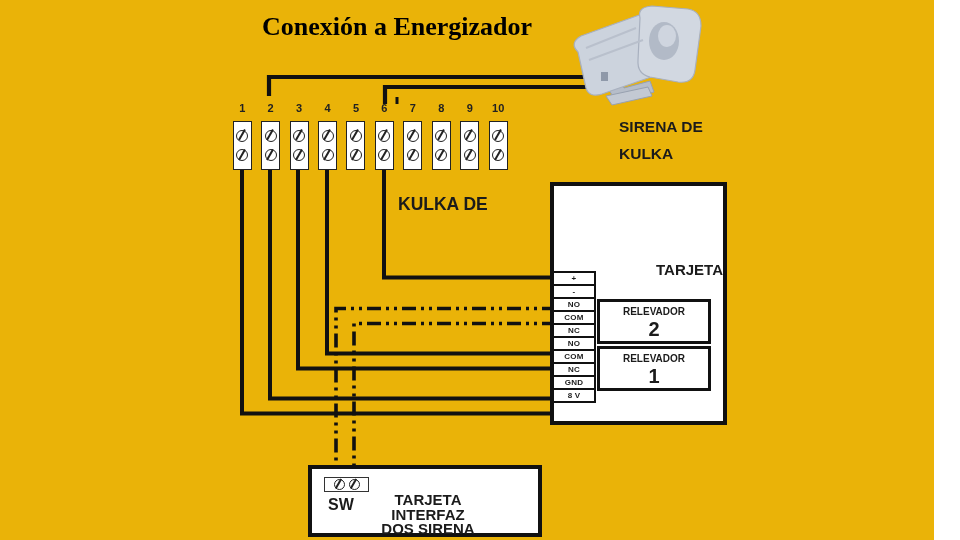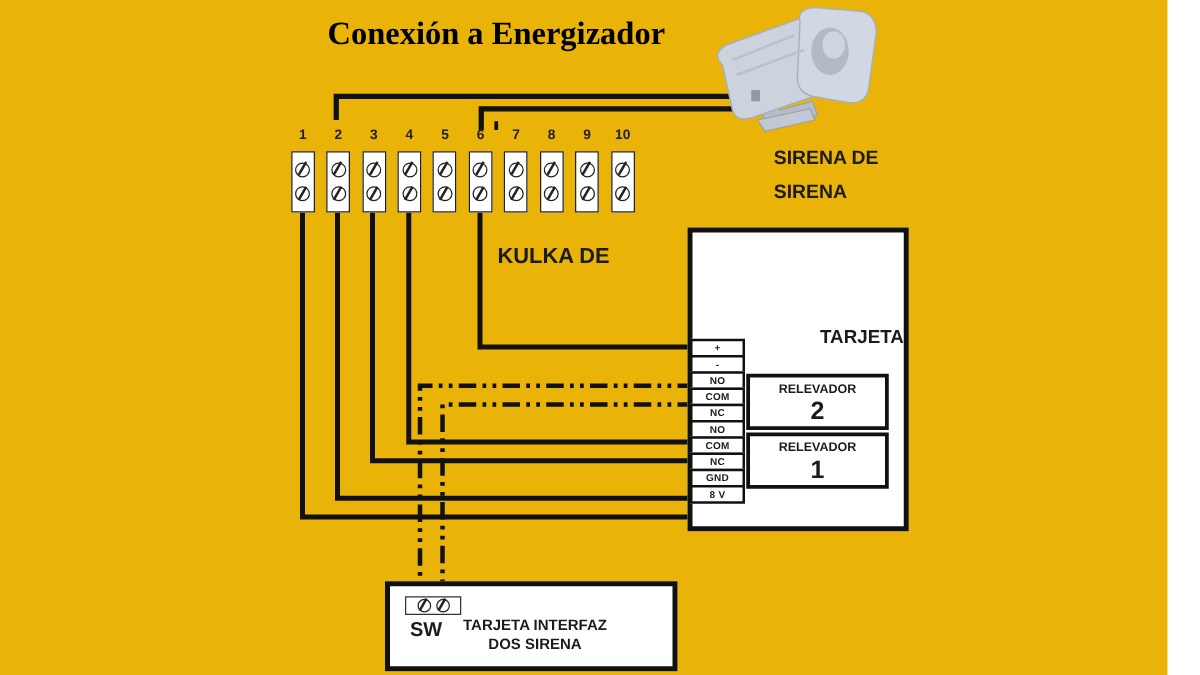--- a/index.html
+++ b/index.html
@@ -47,21 +47,21 @@
   .relay2{left:597px;top:299px;height:45px;}
 
   
   .sw-box{left:308px;top:465px;width:234px;height:72px;border:4px solid #111;
           box-sizing:border-box;background:#fff;}
   .sw-block{left:324px;top:477px;width:45px;height:15px;border:1.6px solid #333;box-sizing:border-box;
             display:flex;align-items:center;justify-content:center;gap:4px;background:#fff;}
   .sw-block .screw{width:11px;height:11px;}
   .sw-block .screw::after{top:3.2px;width:10.5px;}
   .sw-label{left:328px;top:496px;font-size:16px;font-weight:600;}
-  .tarjeta{left:368px;top:493px;width:120px;text-align:center;font-size:12px;font-weight:bold;line-height:14.5px;}
+  .tarjeta{left:368px;top:493px;width:120px;text-align:center;font-size:15px;font-weight:bold;line-height:14.5px;}
 </style>
 </head>
 <body>
 
 <div class="stage">
 
   <svg class="layer" viewBox="0 0 960 540">
 
     <g stroke="#111" stroke-width="4.2" fill="none">
       <path d="M269,96 L269,77 L602,77"></path>
@@ -182,21 +182,21 @@
         </div>
       </div>
     </div>
 
   <div class="abs kulka">
     <div>KULKA DE</div>
   </div>
 
   <div class="abs sirena">
     <div>SIRENA DE</div>
-    <div>SIRENA</div>
+    <div>KULKA</div>
   </div>
 
   <div class="abs receptor-box"></div>
   <div class="abs receptor-label">TARJETA</div>
   <div class="abs strip" id="receptor-strip">
       <div class="strip-cell">+</div>
       <div class="strip-cell">-</div>
       <div class="strip-cell">NO</div>
       <div class="strip-cell">COM</div>
       <div class="strip-cell">NC</div>

